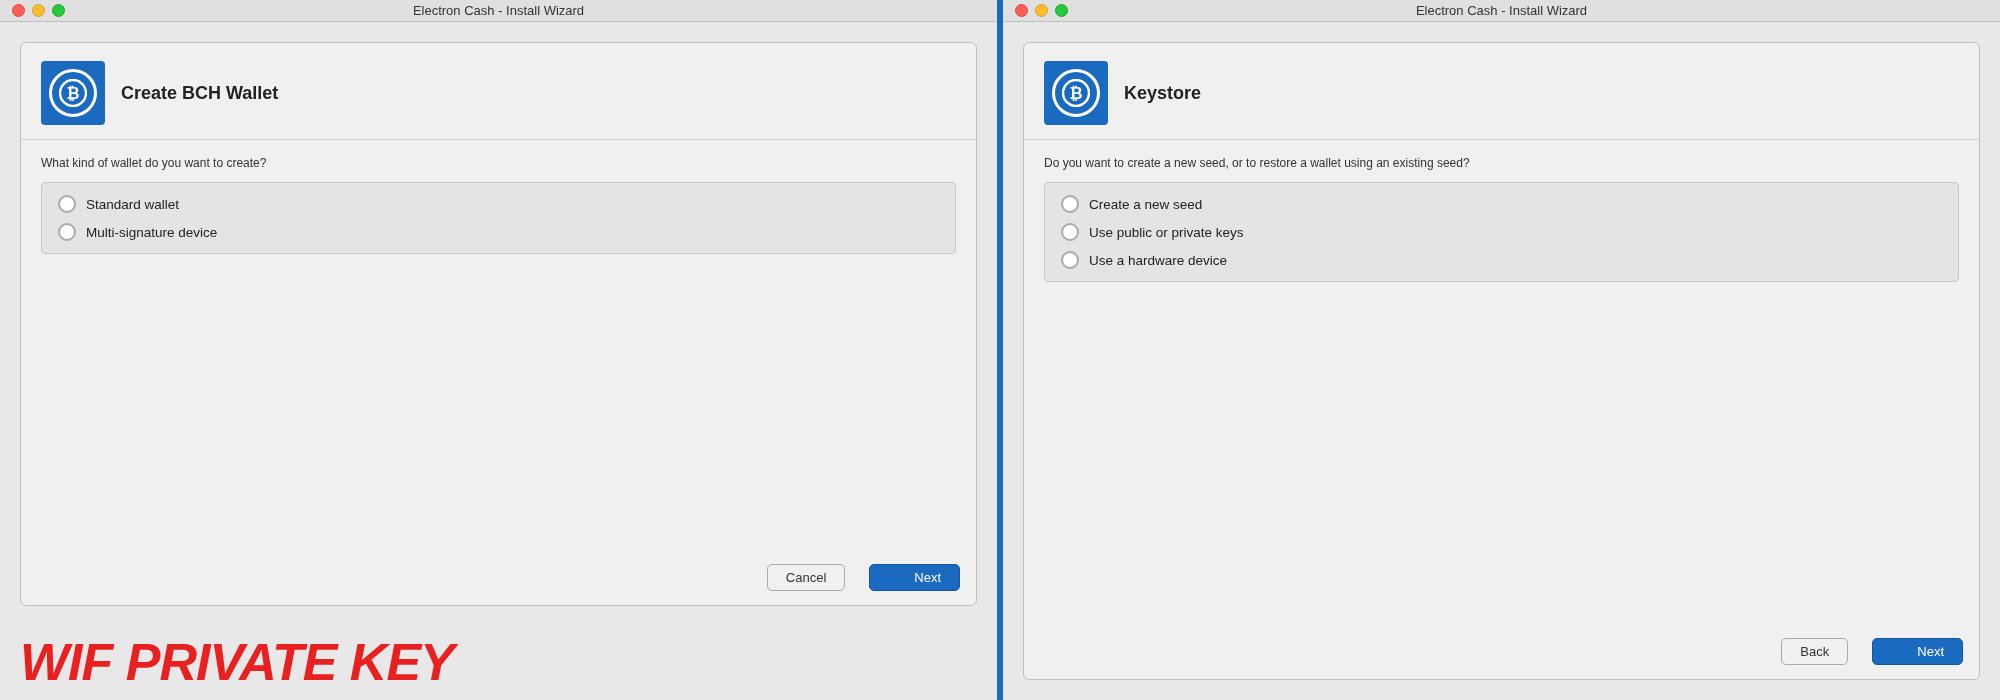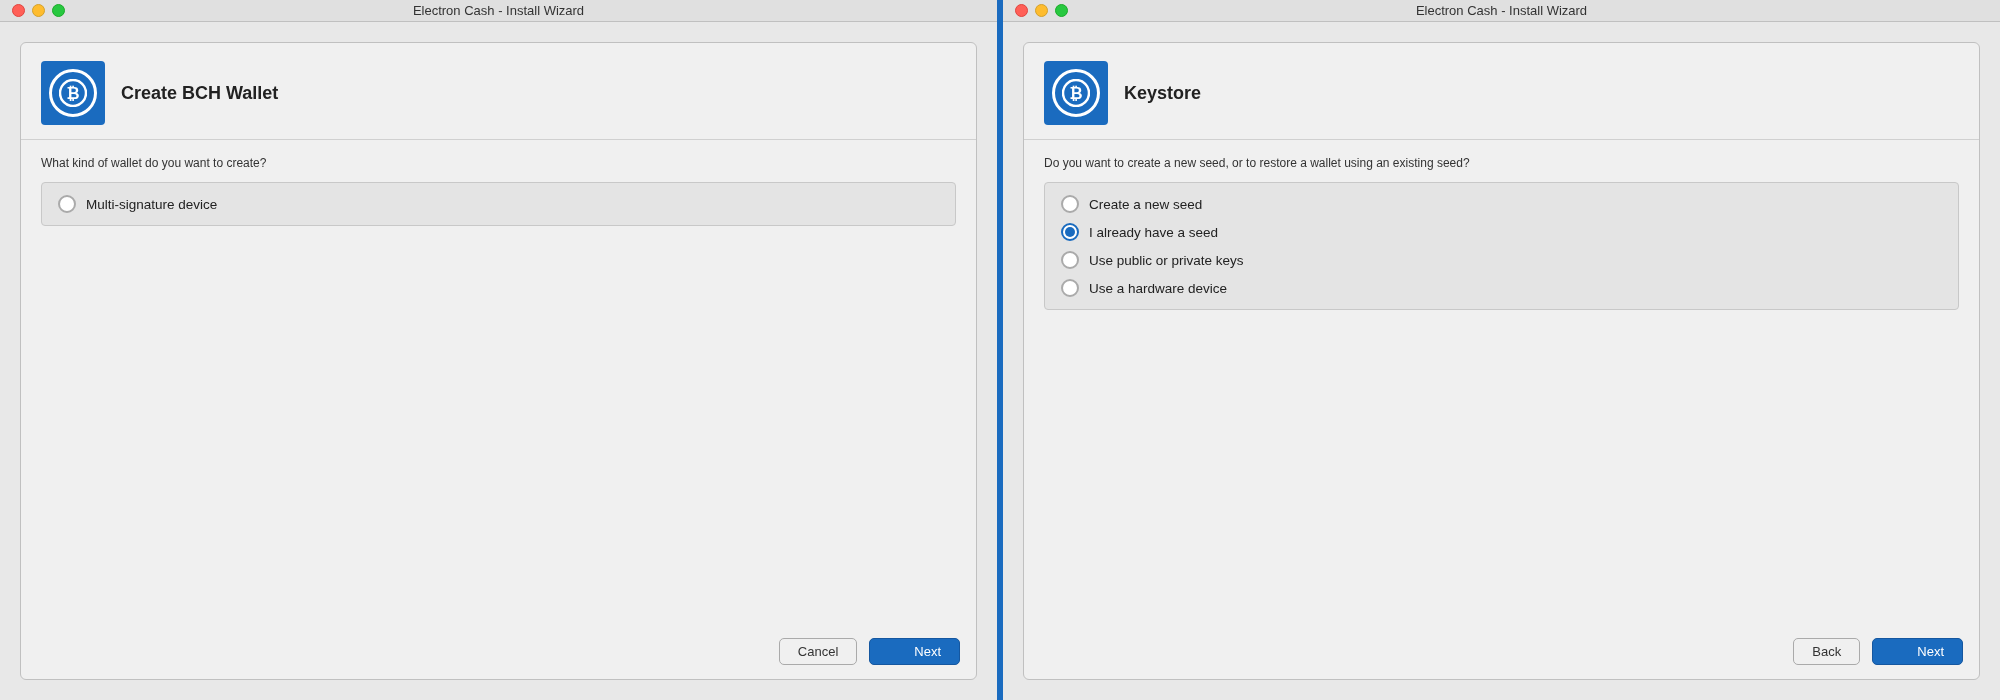--- a/index.html
+++ b/index.html
@@ -157,21 +157,21 @@
       height: 10px;
       border-radius: 50%;
       background: #1a6bbf;
     }
 
     
     .dialog-footer {
       padding: 10px 16px 14px 16px;
       display: flex;
       justify-content: flex-end;
-      gap: 12px;
+      gap: 24px;
       align-items: center;
     }
 
     .btn {
       padding: 5px 18px;
       border-radius: 5px;
       font-size: 13px;
       cursor: pointer;
       font-family: inherit;
       border: 1px solid #aaa;
@@ -239,35 +239,42 @@
             </svg>
           </div>
         </div>
         <div class="dialog-title">Create BCH Wallet</div>
       </div>
 
       <div class="dialog-body">
         <div class="dialog-question">What kind of wallet do you want to create?</div>
         <div class="options-box">
 
+          <div class="option-row">
+            <div class="radio-outer"></div>
+            <span>Standard wallet</span>
+          </div>
 
           <div class="option-row">
             <div class="radio-outer"></div>
             <span>Multi-signature device</span>
           </div>
 
         </div>
       </div>
 
       <div class="dialog-footer">
         <button class="btn btn-cancel">Cancel</button>
         <button class="btn btn-next">Next</button>
       </div>
     </div>
 
+    <div class="bottom-label">
+      <span class="big-red-text">WIF PRIVATE KEY</span>
+    </div>
   </div>
 </div>
 
 <div class="divider"></div>
 
 <div class="panel">
   <div class="panel-content">
 
     <div class="titlebar">
       <div class="window-controls">
@@ -293,26 +300,20 @@
 
       <div class="dialog-body">
         <div class="dialog-question">Do you want to create a new seed, or to restore a wallet using an existing seed?</div>
         <div class="options-box">
 
           <div class="option-row">
             <div class="radio-outer"></div>
             <span>Create a new seed</span>
           </div>
 
-          <div class="option-row">
-            <div class="radio-outer selected">
-              <div class="radio-inner"></div>
-            </div>
-            <span>I already have a seed</span>
-          </div>
 
           <div class="option-row">
             <div class="radio-outer"></div>
             <span>Use public or private keys</span>
           </div>
 
           <div class="option-row">
             <div class="radio-outer"></div>
             <span>Use a hardware device</span>
           </div>

